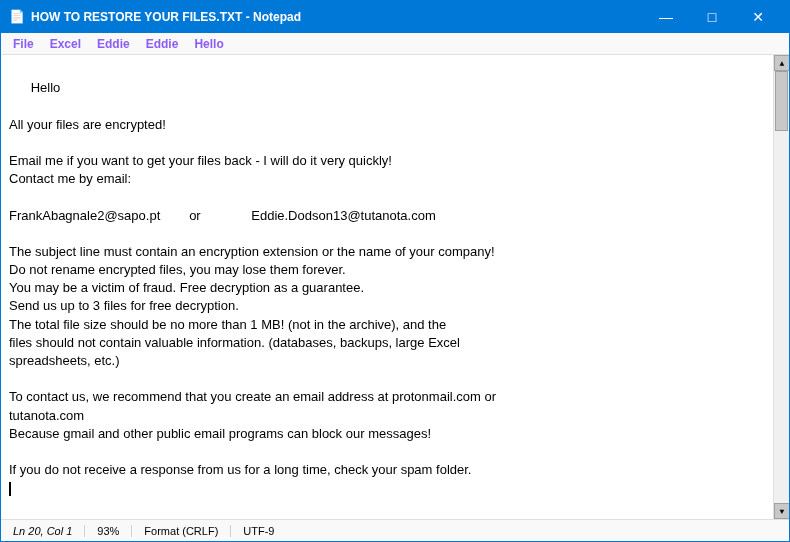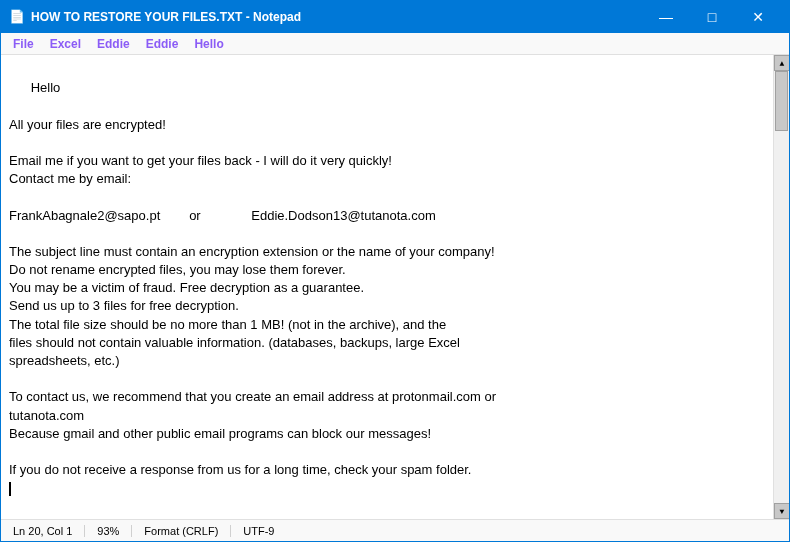--- a/index.html
+++ b/index.html
@@ -160,20 +160,21 @@
       flex-shrink: 0;
     }
 
     .status-segment {
       padding: 0 12px;
       border-right: 1px solid #d0d0d0;
     }
 
     .status-segment:first-child {
       padding-left: 4px;
+      font-style: italic;
     }
 
     .status-segment:last-child {
       border-right: none;
     }
 
     .cursor-indicator {
       width: 2px;
       height: 14px;
       background: #000;

